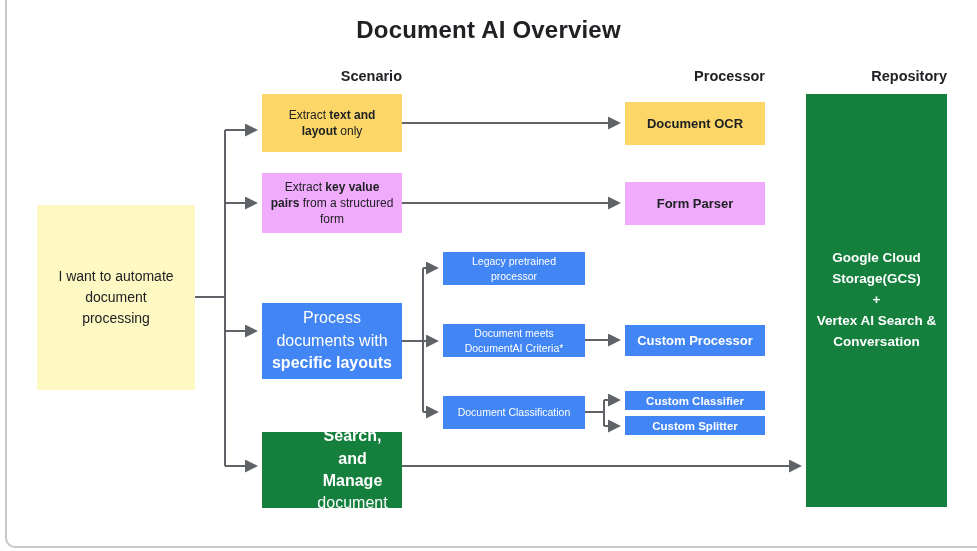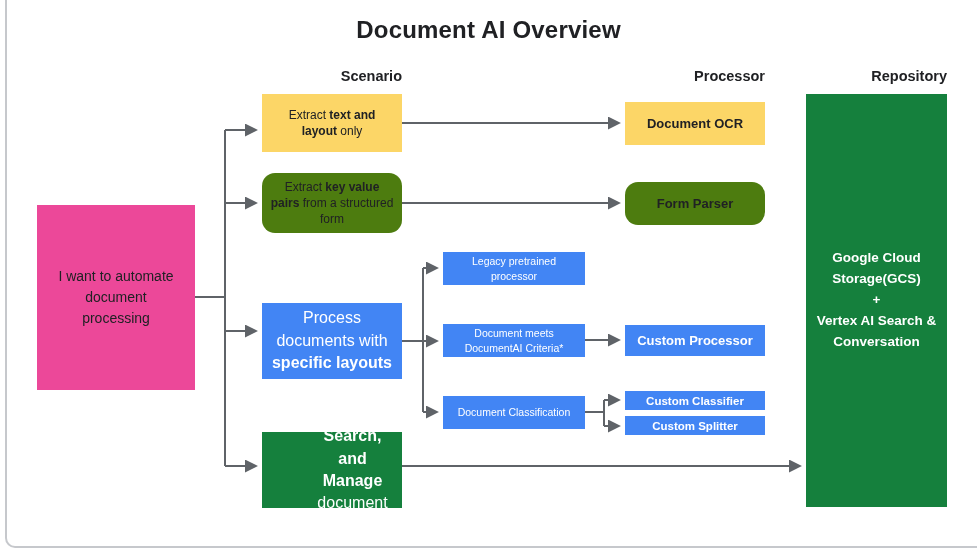--- a/index.html
+++ b/index.html
@@ -23,23 +23,23 @@
     text-align:center;font-size:24px;font-weight:700;letter-spacing:.2px;
   }
   .col-header{
     position:absolute;top:68px;text-align:right;
     font-size:14.5px;font-weight:700;
   }
   .box{
     position:absolute;display:flex;align-items:center;justify-content:center;
     text-align:center;box-sizing:border-box;
   }
-  .root-box{background:#ec4899;font-size:14px;line-height:1.5;padding:18px;}
+  .root-box{background:#fef9c3;font-size:14px;line-height:1.5;padding:18px;}
   .yellow{background:#fcd667;}
-  .green{background:#4d7c0f;border-radius:13px;}
+  .green{background:#f0abfc;}
   .blue{background:#4285f4;color:#ffffff;}
   .darkblue{background:#15803d;color:#ffffff;}
   .scen{font-size:12px;line-height:1.35;padding:4px 8px;}
   .scen-blue{font-size:16px;line-height:1.4;padding:4px 7px;}
   .proc{font-size:13px;font-weight:700;padding:4px 8px;}
   .small-branch{font-size:10.5px;line-height:1.35;padding:2px 6px;}
   .mini{font-size:11.5px;font-weight:700;padding:1px 6px;}
   .repo{font-size:13.5px;font-weight:700;line-height:1.55;padding:6px;}
   svg.connectors{position:absolute;left:0;top:0;}
   b{font-weight:700;}

